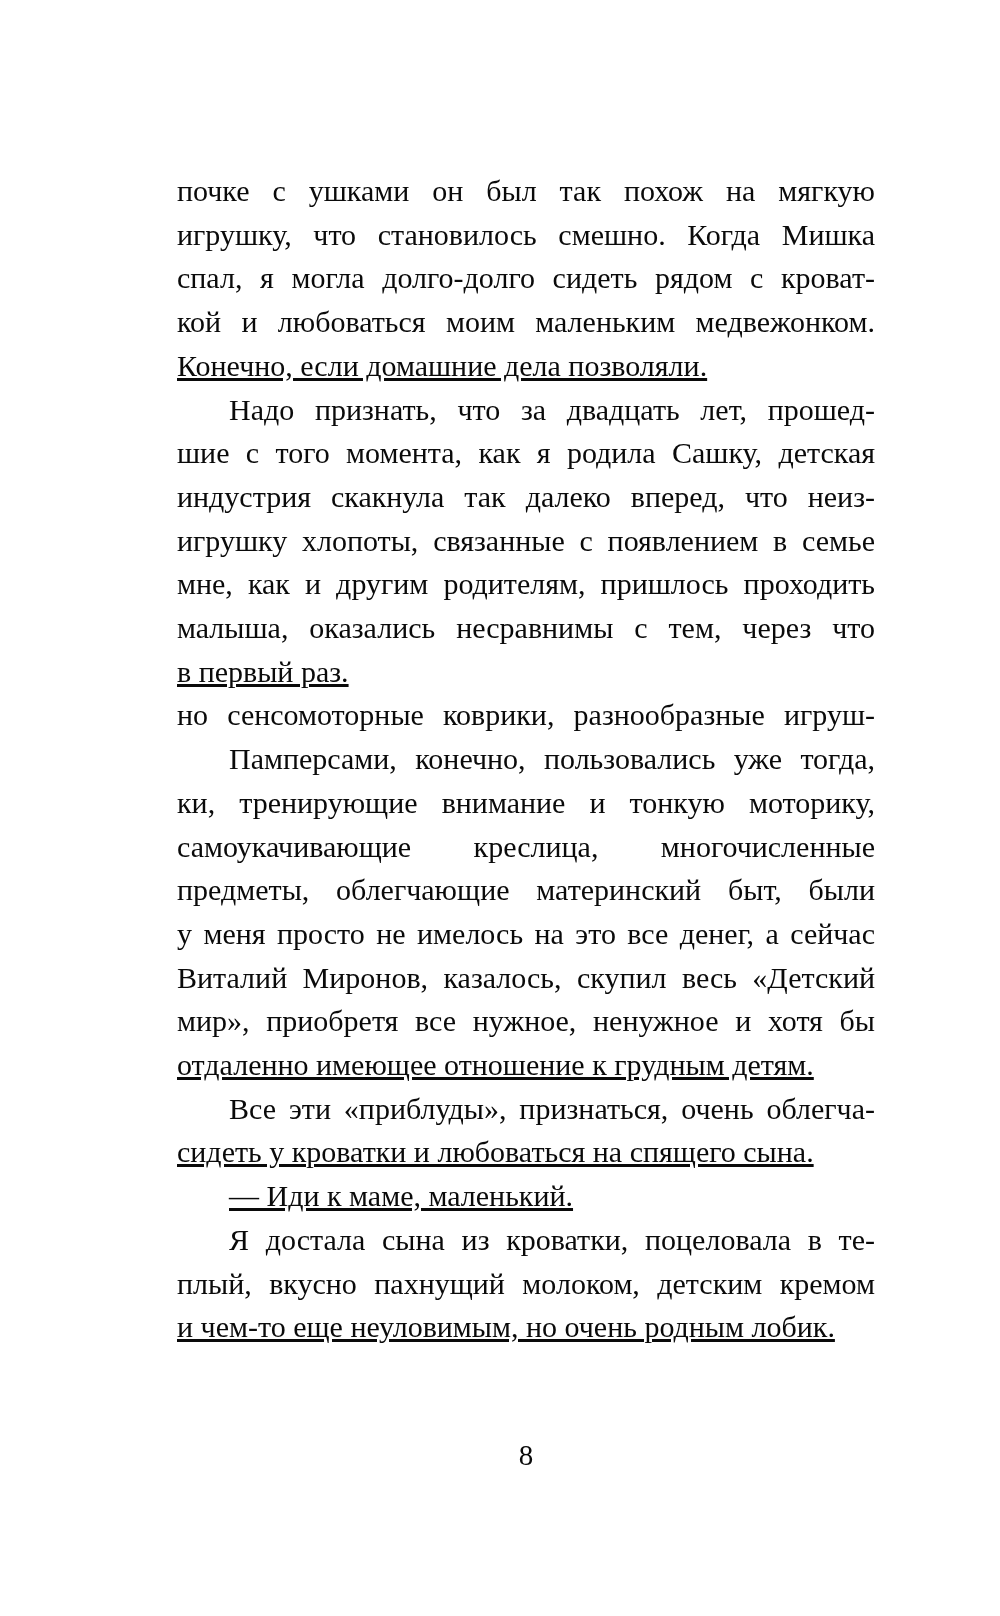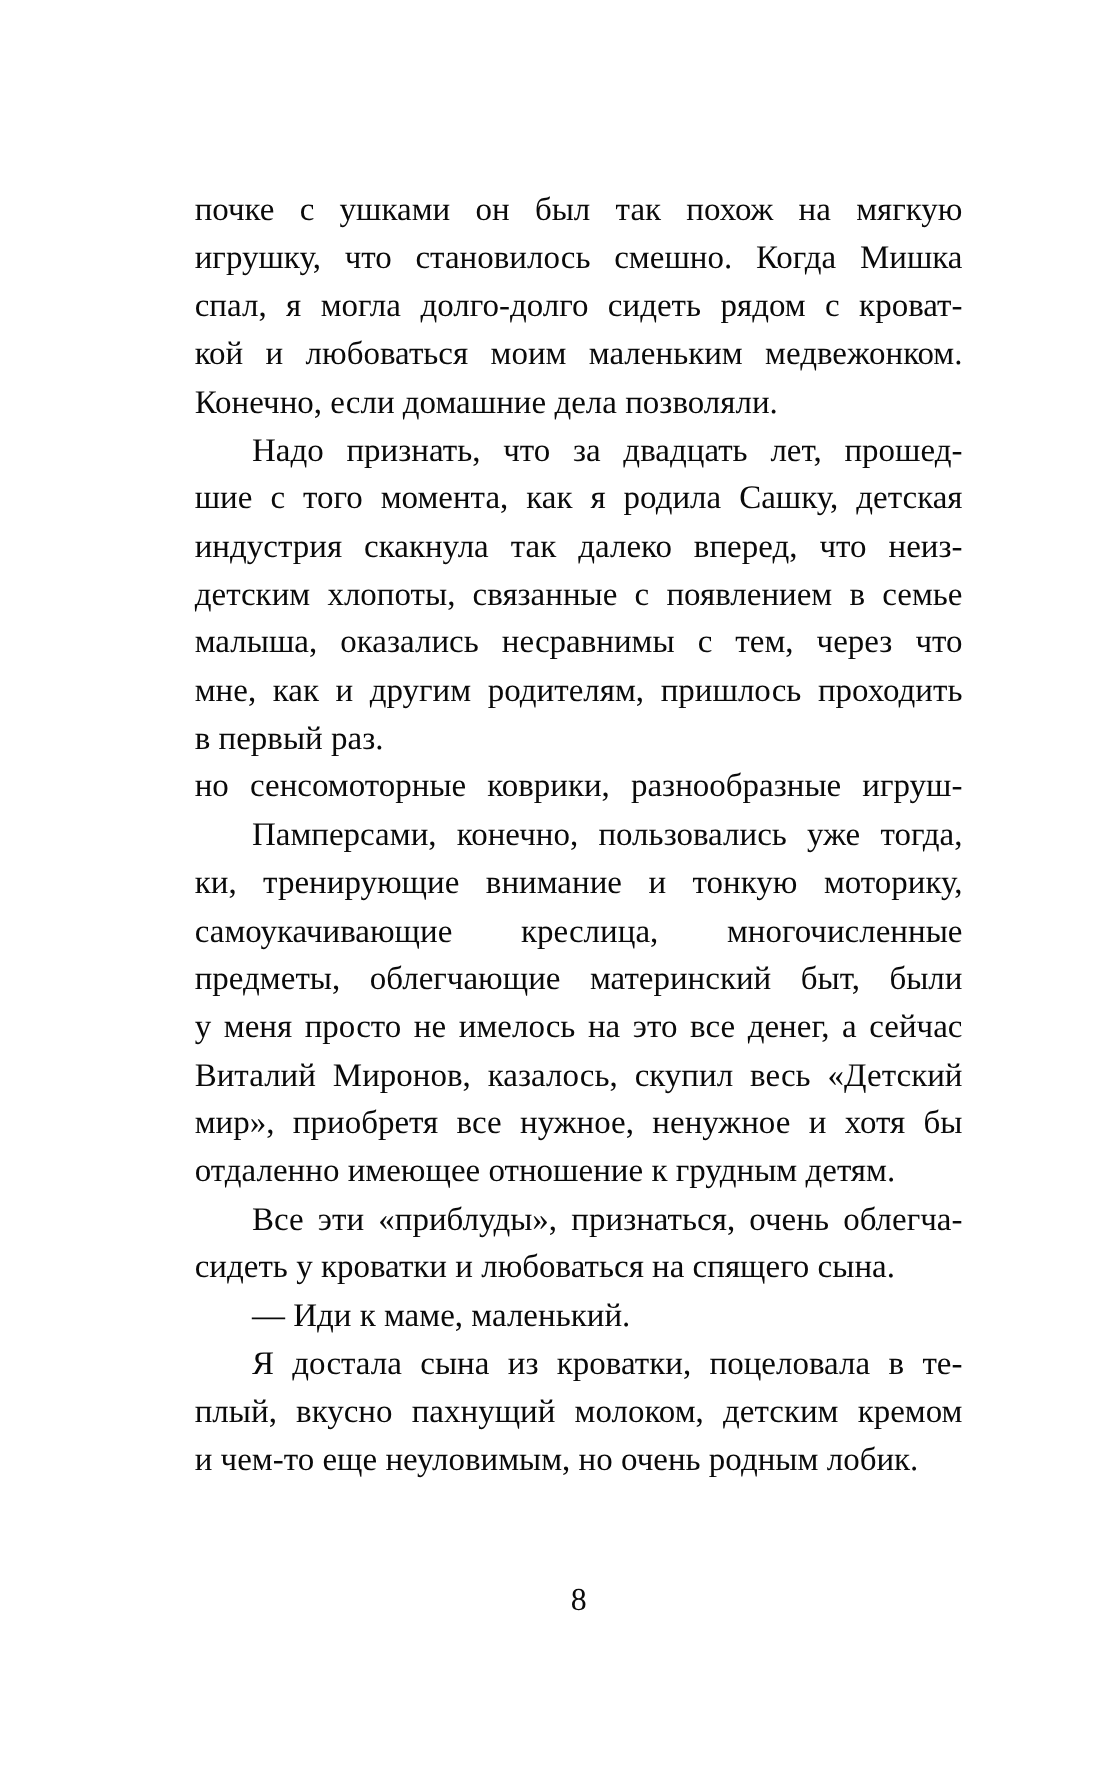--- a/index.html
+++ b/index.html
@@ -34,20 +34,21 @@
     padding: 0;
   }
   .line {
     display: block;
     text-align: justify;
     text-align-last: justify;
     white-space: normal;
   }
   .line.last {
     text-align-last: left;
+    text-decoration: underline;
   }
   .line.indent {
     text-indent: 52px;
   }
   .page-number {
     position: absolute;
     left: 177px;
     top: 1438px;
     width: 698px;
     text-align: center;
@@ -64,23 +65,23 @@
         <span class="line">почке с ушками он был так похож на мягкую</span>
         <span class="line">игрушку, что становилось смешно. Когда Мишка</span>
         <span class="line">спал, я могла долго-долго сидеть рядом с кроват-</span>
         <span class="line">кой и любоваться моим маленьким медвежонком.</span>
         <span class="line last">Конечно, если домашние дела позволяли.</span>
       </p>
       <p class="para">
         <span class="line indent">Надо признать, что за двадцать лет, прошед-</span>
         <span class="line">шие с того момента, как я родила Сашку, детская</span>
         <span class="line">индустрия скакнула так далеко вперед, что неиз-</span>
-        <span class="line">детским хлопоты, связанные с появлением в семье</span>
+        <span class="line">игрушку хлопоты, связанные с появлением в семье</span>
+        <span class="line">мне, как и другим родителям, пришлось проходить</span>
         <span class="line">малыша, оказались несравнимы с тем, через что</span>
-        <span class="line">мне, как и другим родителям, пришлось проходить</span>
         <span class="line last">в первый раз.</span>
       </p>
       <p class="para">
         <span class="line">но сенсомоторные коврики, разнообразные игруш-</span>
         <span class="line indent">Памперсами, конечно, пользовались уже тогда,</span>
         <span class="line">ки, тренирующие внимание и тонкую моторику,</span>
         <span class="line">самоукачивающие креслица, многочисленные</span>
         <span class="line">предметы, облегчающие материнский быт, были</span>
         <span class="line">у меня просто не имелось на это все денег, а сейчас</span>
         <span class="line">Виталий Миронов, казалось, скупил весь «Детский</span>

